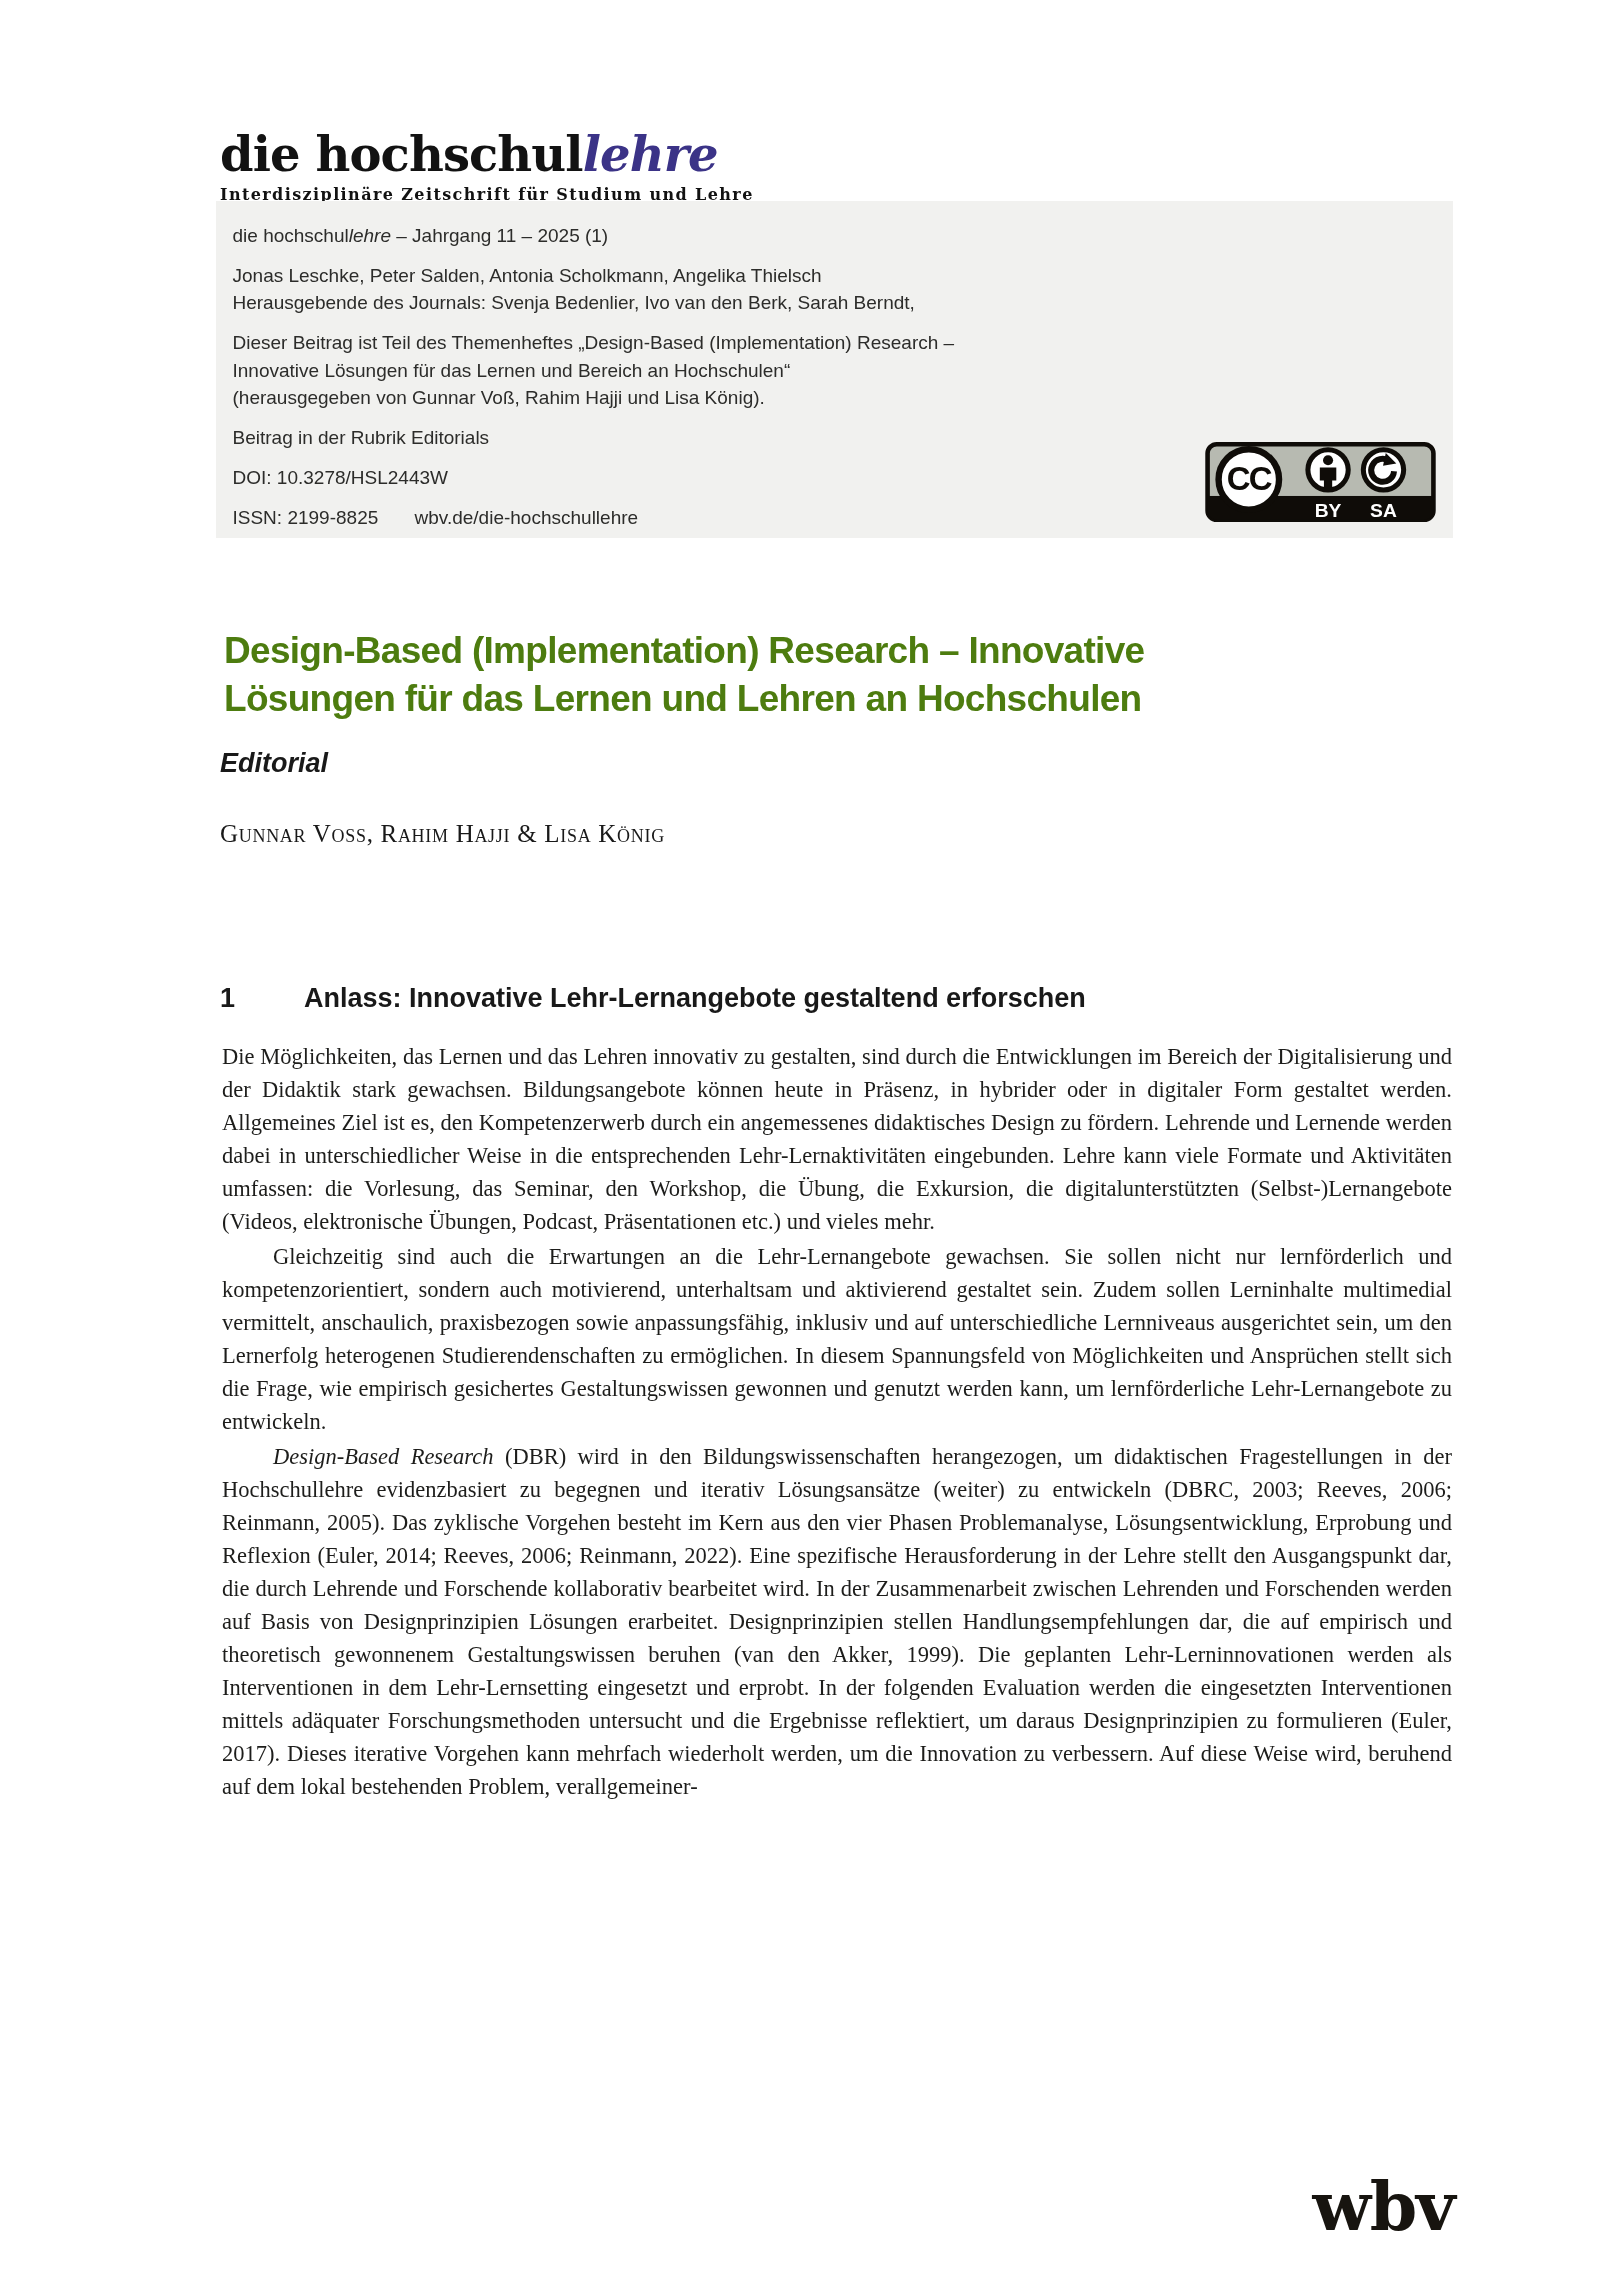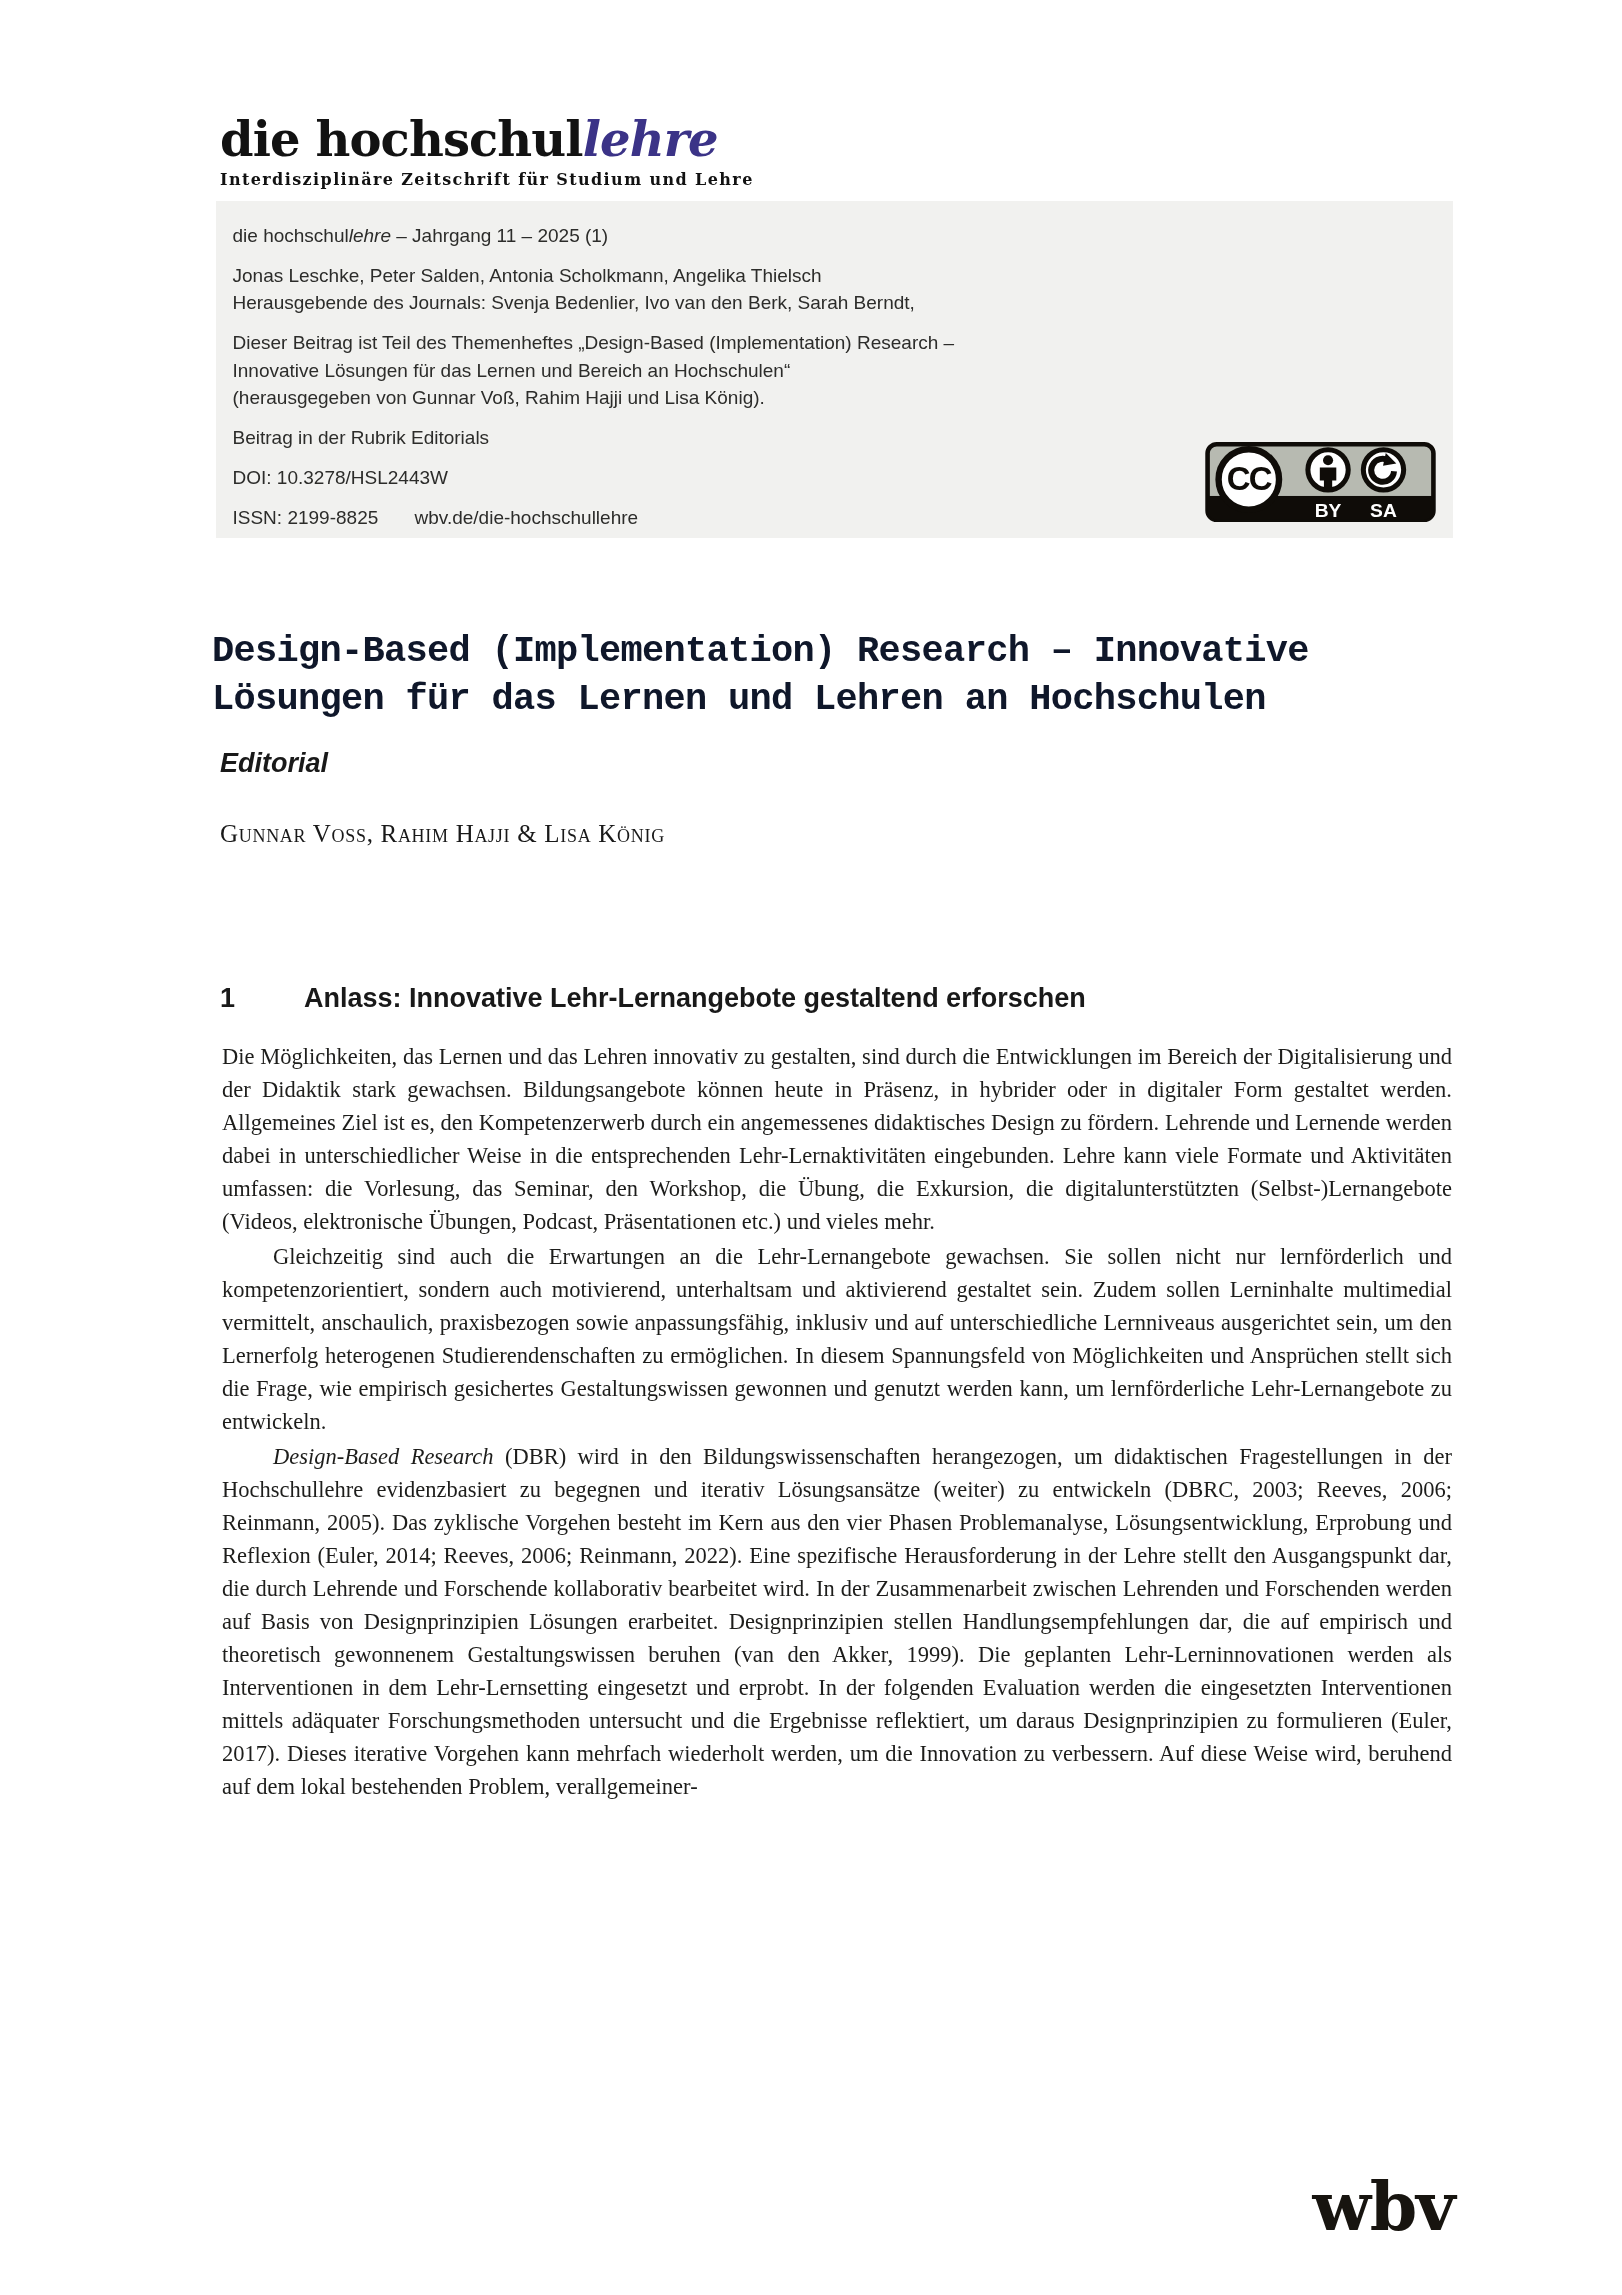--- a/index.html
+++ b/index.html
@@ -7,21 +7,21 @@
     position: relative;
     width: 1623px;
     height: 2295px;
     background: #ffffff;
     overflow: hidden;
     font-family: "Liberation Serif", serif;
     color: #1d1d1b;
   }
 
   
-  .masthead { position: absolute; left: 220px; top: 115px; }
+  .masthead { position: absolute; left: 220px; top: 130px; }
   .masthead-title {
     font-family: "DejaVu Serif", serif;
     font-weight: bold;
     font-size: 48px;
     line-height: 1;
     letter-spacing: -0.9px;
     color: #121212;
     white-space: nowrap;
   }
   .masthead-title .brand-italic { font-style: italic; color: #3b3387; }
@@ -58,28 +58,28 @@
   .cc-badge { position: absolute; left: 1204px; top: 441px; width: 233px; height: 82px; }
   .cc-badge svg { display: block; width: 100%; height: 100%; }
   .cc-svg-text {
     font-family: "Liberation Sans", sans-serif;
     font-weight: bold;
   }
 
   
   .article-title {
     position: absolute;
-    left: 212px; top: 602px;
+    left: 224px; top: 602px;
     width: 1236px;
-    font-family: Liberation Mono, monospace;
+    font-family: Liberation Sans, sans-serif;
     font-weight: 700;
     font-size: 37px;
     line-height: 48px;
     letter-spacing: -0.7px;
-    color: #0f172a;
+    color: #4d7c0f;
   }
   .editorial {
     position: absolute;
     left: 220px; top: 748px;
     font-family: "Liberation Sans", sans-serif;
     font-weight: 700;
     font-style: italic;
     font-size: 27px;
     color: #191919;
   }

